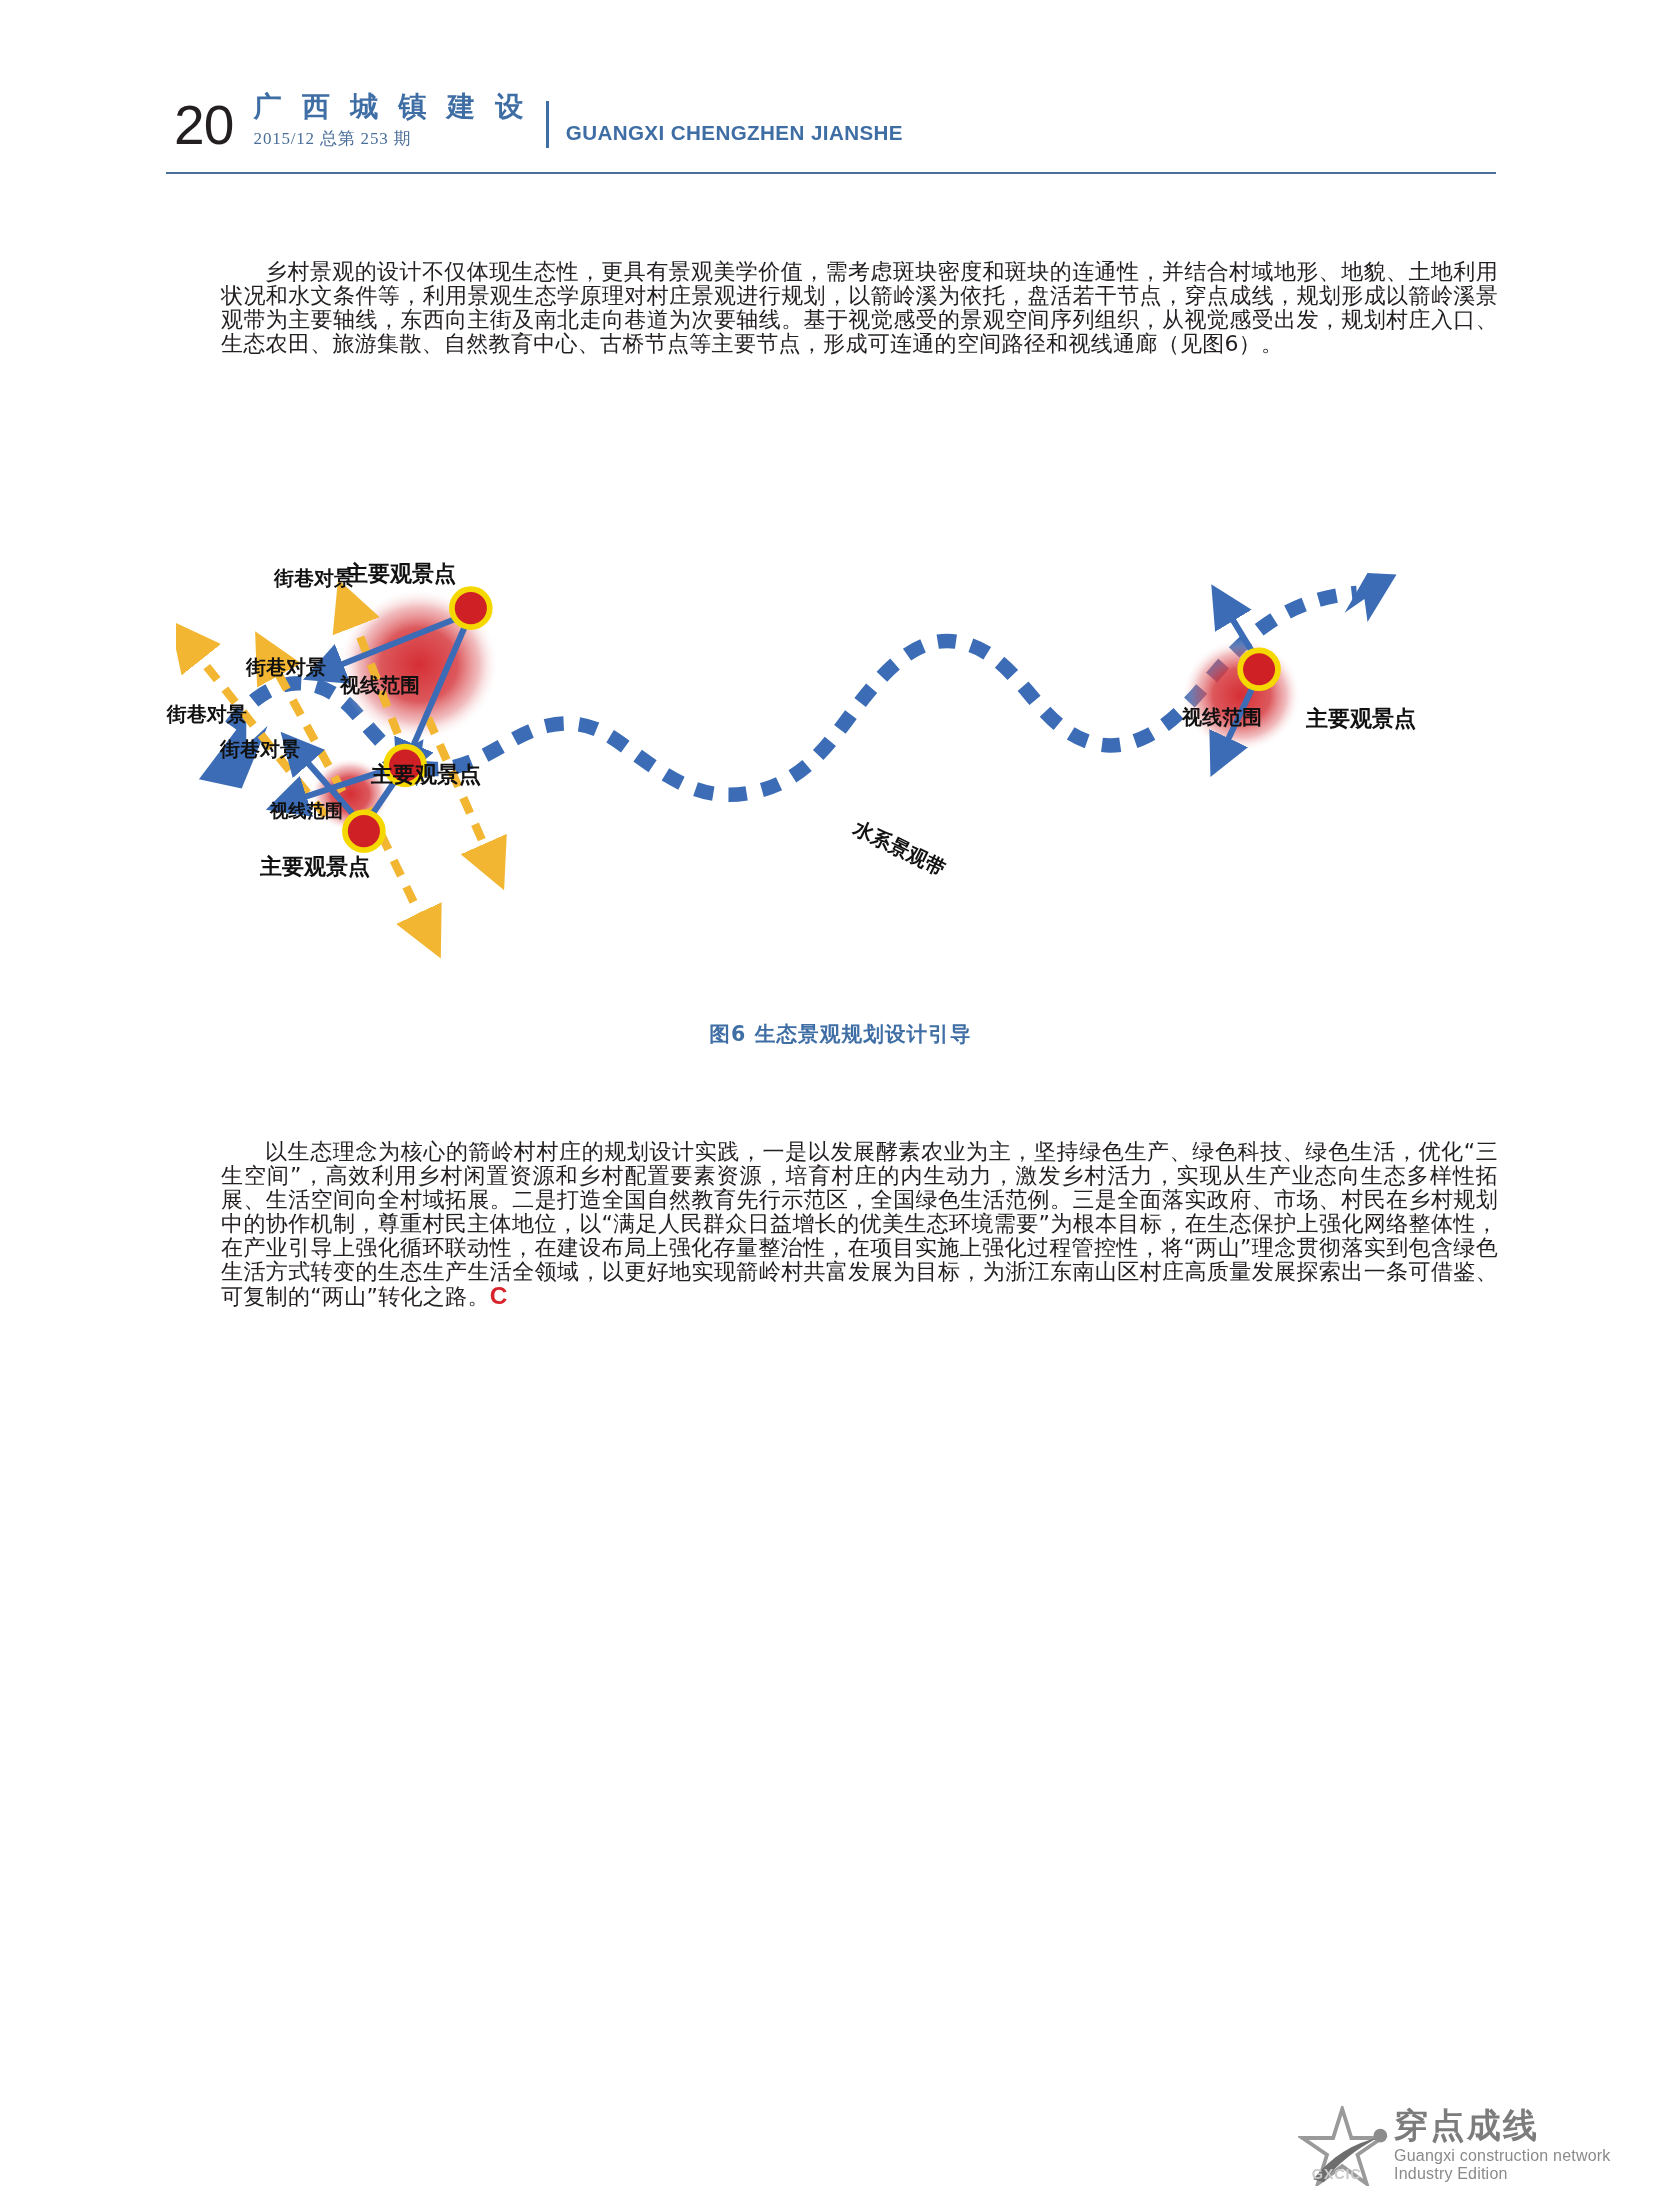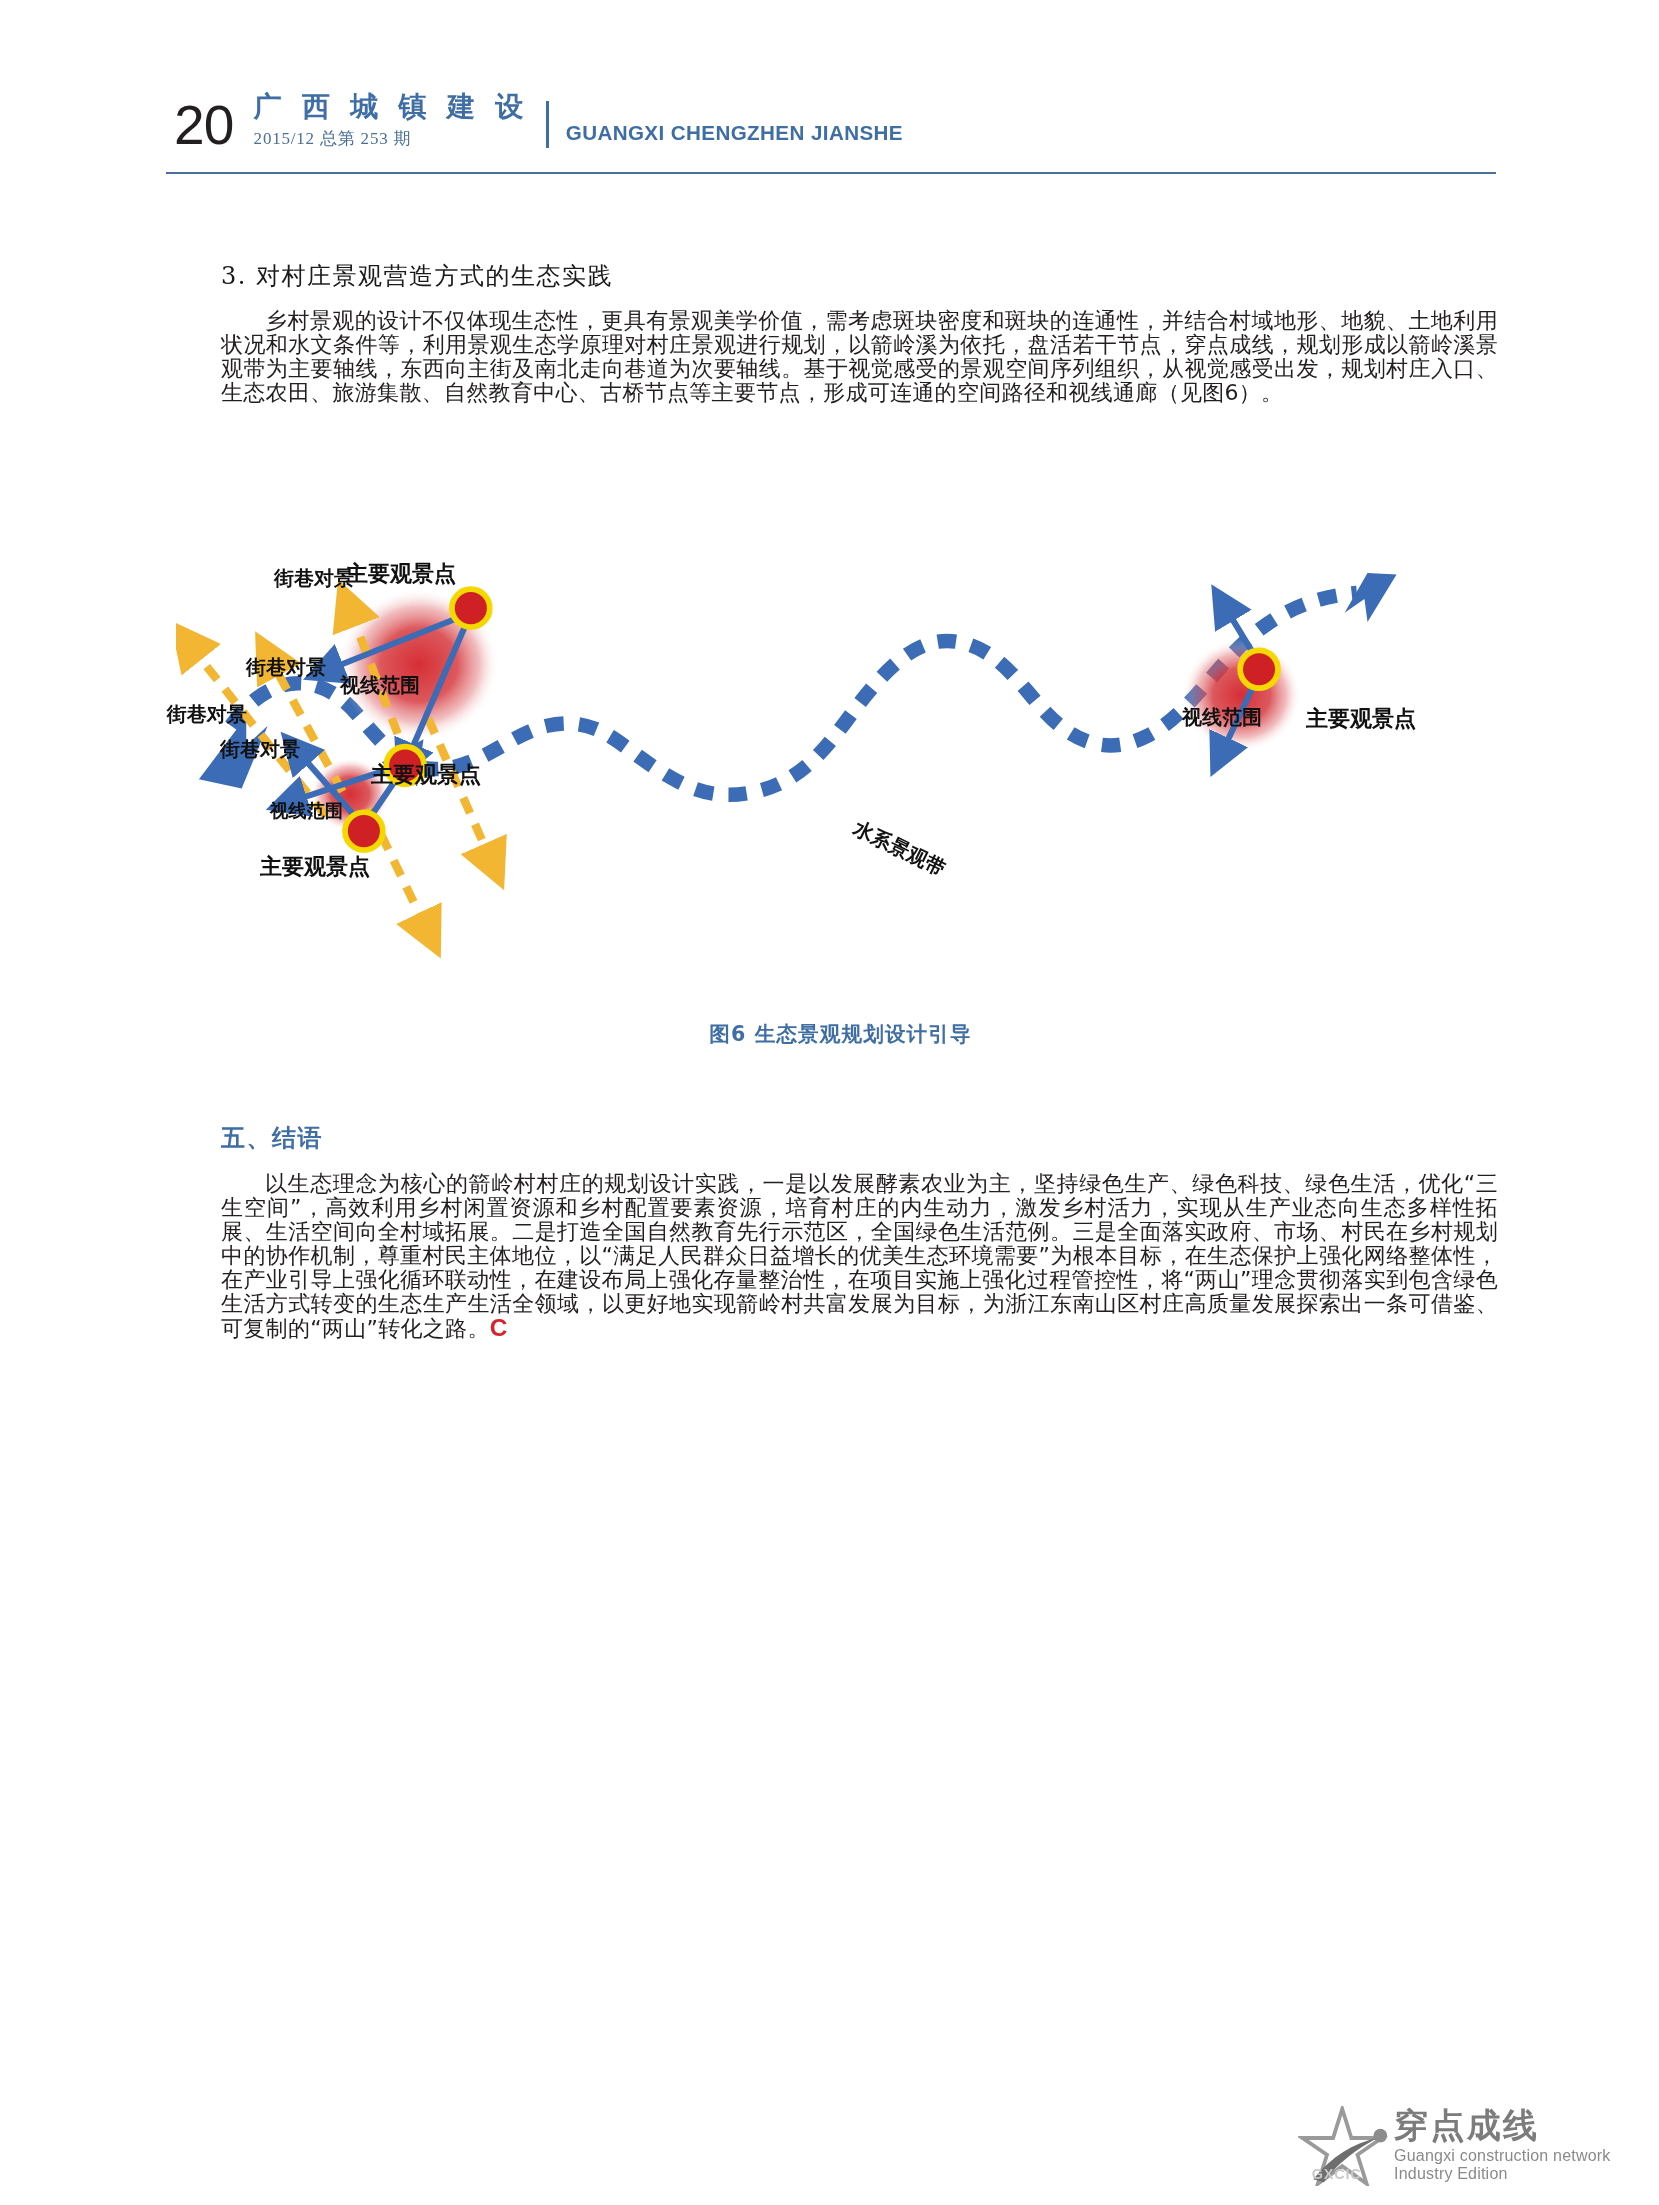--- a/index.html
+++ b/index.html
@@ -203,21 +203,20 @@
     <div class="mast-cn-block">
       <div class="mast-cn">广 西 城 镇 建 设</div>
       <div class="mast-issue">2015/12 总第 253 期</div>
     </div>
     <div class="mast-rule"></div>
     <div class="mast-en">GUANGXI CHENGZHEN JIANSHE</div>
   </div>
   <div class="header-rule"></div>
 
   <div class="content">
-    <div class="sec-head">3. 对村庄景观营造方式的生态实践</div>
     <div class="para">乡村景观的设计不仅体现生态性，更具有景观美学价值，需考虑斑块密度和斑块的连通性，并结合村域地形、地貌、土地利用状况和水文条件等，利用景观生态学原理对村庄景观进行规划，以箭岭溪为依托，盘活若干节点，穿点成线，规划形成以箭岭溪景观带为主要轴线，东西向主街及南北走向巷道为次要轴线。基于视觉感受的景观空间序列组织，从视觉感受出发，规划村庄入口、生态农田、旅游集散、自然教育中心、古桥节点等主要节点，形成可连通的空间路径和视线通廊（见图6）。</div>
   </div>
 
   <div class="figure-wrap">
     <svg width="1329" height="443" viewBox="0 0 1740 580">
       <defs>
         <radialGradient id="redglow" cx="50%" cy="50%" r="50%">
           <stop offset="0%" stop-color="#d3232a" stop-opacity="0.95"></stop>
           <stop offset="48%" stop-color="#d63a3f" stop-opacity="0.85"></stop>
           <stop offset="75%" stop-color="#e06a6e" stop-opacity="0.45"></stop>
@@ -290,21 +289,20 @@
     <div class="diag-label" style="left:195px; top:187px; font-size:22px;">主要观景点</div>
     <div class="diag-label" style="left:94px; top:225px; font-size:18.3px;">视线范围</div>
     <div class="diag-label" style="left:84px; top:279px; font-size:22px;">主要观景点</div>
     <div class="diag-label" style="left:1006px; top:131px; font-size:20px;">视线范围</div>
     <div class="diag-label" style="left:1130px; top:131px; font-size:22px;">主要观景点</div>
 
     <div class="fig-caption">图6  生态景观规划设计引导</div>
   </div>
 
   <div class="content" style="top:1122px;">
-    <div class="sec-head-blue">五、结语</div>
     <div class="para" style="margin-top:18.3px;"><span>以生态理念为核心的箭岭村村庄的规划设计实践，一是以发展酵素农业为主，坚持绿色生产、绿色科技、绿色生活，优化“三生空间”，高效利用乡村闲置资源和乡村配置要素资源，培育村庄的内生动力，激发乡村活力，实现从生产业态向生态多样性拓展、生活空间向全村域拓展。二是打造全国自然教育先行示范区，全国绿色生活范例。三是全面落实政府、市场、村民在乡村规划中的协作机制，尊重村民主体地位，以“满足人民群众日益增长的优美生态环境需要”为根本目标，在生态保护上强化网络整体性，在产业引导上强化循环联动性，在建设布局上强化存量整治性，在项目实施上强化过程管控性，将“两山”理念贯彻落实到包含绿色生活方式转变的生态生产生活全领域，以更好地实现箭岭村共富发展为目标，为浙江东南山区村庄高质量发展探索出一条可借鉴、可复制的“两山”转化之路。</span><span class="endmark">C</span></div>
   </div>
 
   <div class="footer-logo">
     <div class="logo-star">
       <svg width="90" height="80" viewBox="0 0 118 105">
         <path d="M58 4 L70 42 L110 42 L78 64 L90 102 L58 79 L26 102 L38 64 L6 42 L46 42 Z" fill="none" stroke="#9a9a9a" stroke-width="5"></path>
         <path d="M20 96 C 44 66, 74 48, 104 42 C 78 56, 50 76, 34 100 Z" fill="#6e6e6e"></path>
         <circle cx="108" cy="39" r="9" fill="#8c8c8c"></circle>
       </svg>

